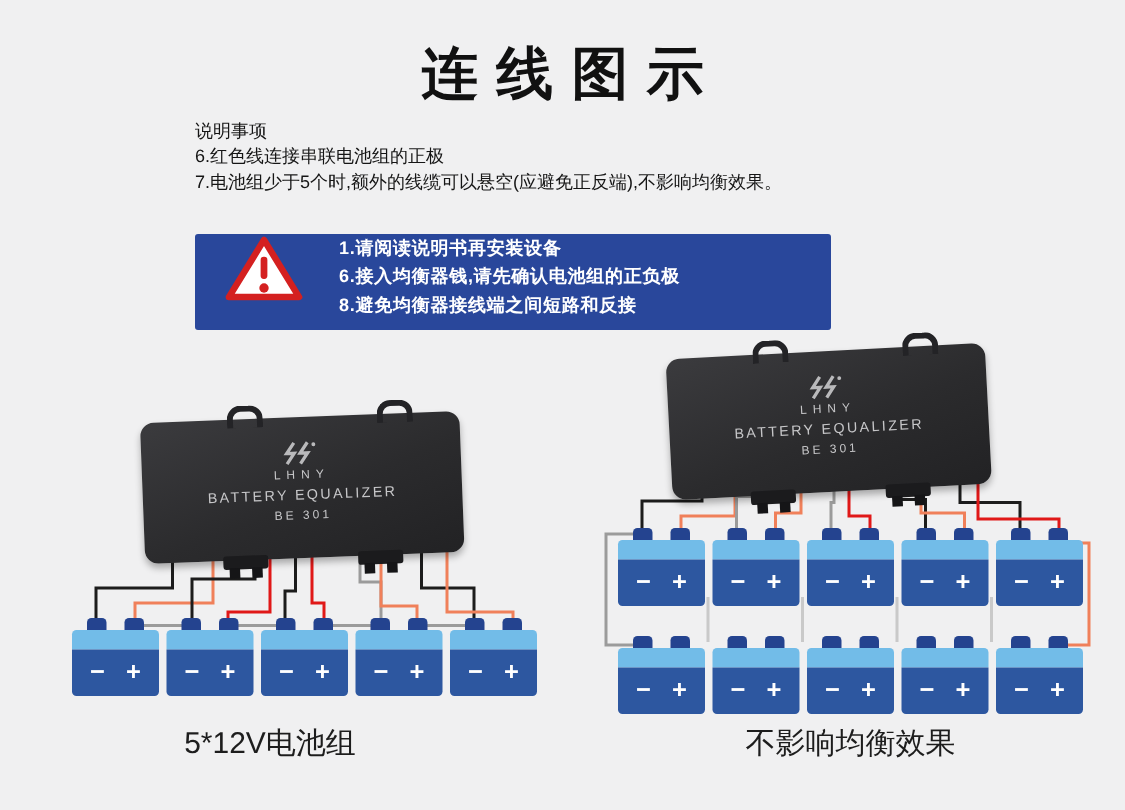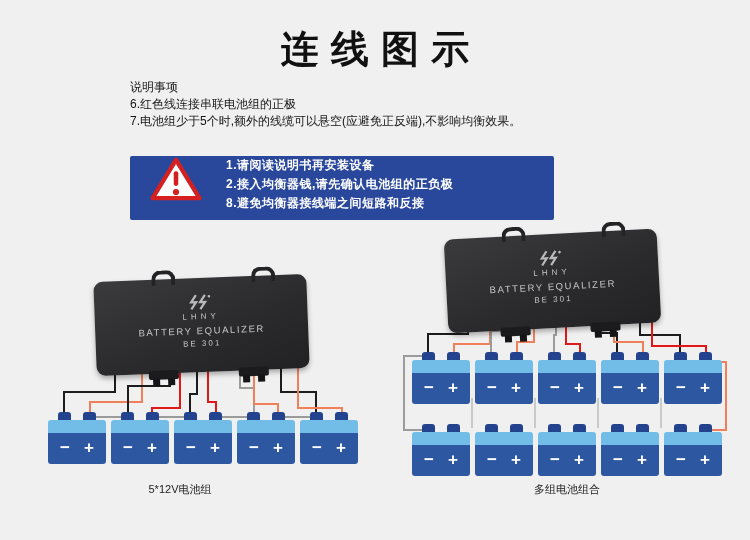--- a/index.html
+++ b/index.html
@@ -60,21 +60,21 @@
     background:var(--battery-post);border-radius:3px 3px 0 0;}
   .battery .pl{left:10px;} .battery .pr{right:10px;}
   .battery::before{content:"";position:absolute;left:0;right:0;top:8px;height:13px;
     background:var(--battery-band);border-radius:3px 3px 0 0;z-index:1;}
   .battery::after{content:"";position:absolute;left:0;right:0;top:21px;bottom:0;
     background:var(--battery-body);border-radius:0 0 3px 3px;z-index:1;}
   .battery .sign{position:absolute;top:25px;width:18px;text-align:center;z-index:2;
     color:#fff;font-weight:bold;font-size:17px;line-height:22px;}
   .battery .minus{left:8px;} .battery .plus{right:8px;}
 
-  .caption{position:absolute;top:482px;font-size:11px;color:#1d1d1d;text-align:center;}
+  .caption{position:absolute;top:482px;font-size:20px;color:#1d1d1d;text-align:center;}
   .cap-left{left:40px;width:280px;}
   .cap-right{left:427px;width:280px;}
 </style>
 </head>
 <body>
 
 <div class="stage">
 
   <div class="title">连线图示</div>
 
@@ -85,21 +85,21 @@
   </div>
 
   <div class="warnbox">
     <svg class="warn-icon" viewBox="0 0 60 52">
       <path d="M30 4 L57 48 L3 48 Z" fill="#ffffff" stroke="#d42020" stroke-width="5" stroke-linejoin="round"></path>
       <rect x="27.4" y="17" width="5.2" height="17" rx="2.4" fill="#d42020"></rect>
       <circle cx="30" cy="41" r="3.6" fill="#d42020"></circle>
     </svg>
     <div class="warn-lines">
       <div>1.请阅读说明书再安装设备</div>
-      <div>2.接入均衡器钱,请先确认电池组的正负极</div>
+      <div>6.接入均衡器钱,请先确认电池组的正负极</div>
       <div>8.避免均衡器接线端之间短路和反接</div>
     </div>
   </div>
 
   <svg class="wires" width="750" height="540" viewBox="0 0 750 540">
 
     <polyline class="wk" points="115,352 115,392 64,392 64,420"></polyline>
     <polyline class="wo" points="142,352 142,402 90,402 90,420"></polyline>
     <polyline class="wk" points="170,352 170,386 128,386 128,420"></polyline>
     <polyline class="wr" points="180,352 180,408 152,408 152,420"></polyline>
@@ -269,15 +269,15 @@
       </div>
     <div class="battery">
         <i class="post pl"></i>
         <i class="post pr"></i>
         <b class="sign minus">−</b>
         <b class="sign plus">+</b>
       </div>
   </div>
 
   <div class="caption cap-left">5*12V电池组</div>
-  <div class="caption cap-right">多组电池组合</div>
+  <div class="caption cap-right">不影响均衡效果</div>
 
 </div>
 
 </body></html>

